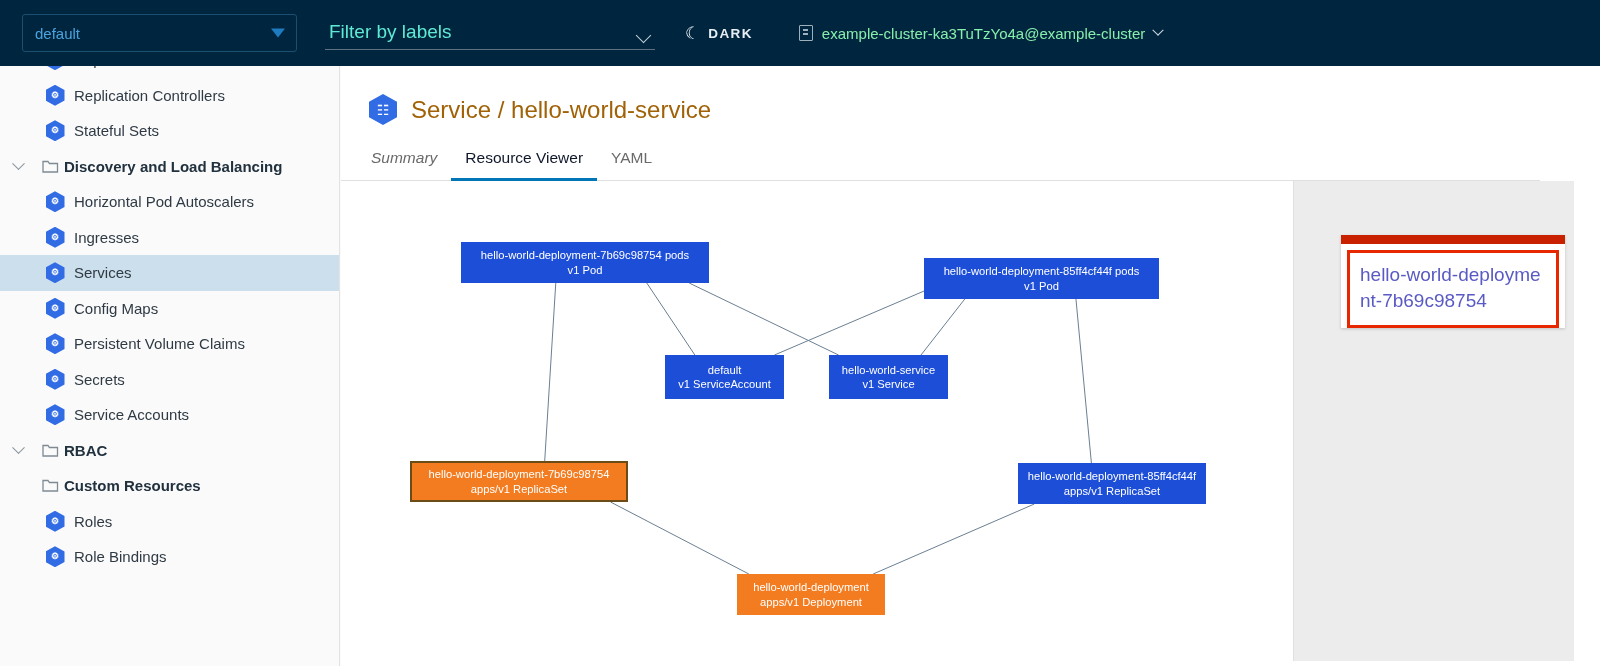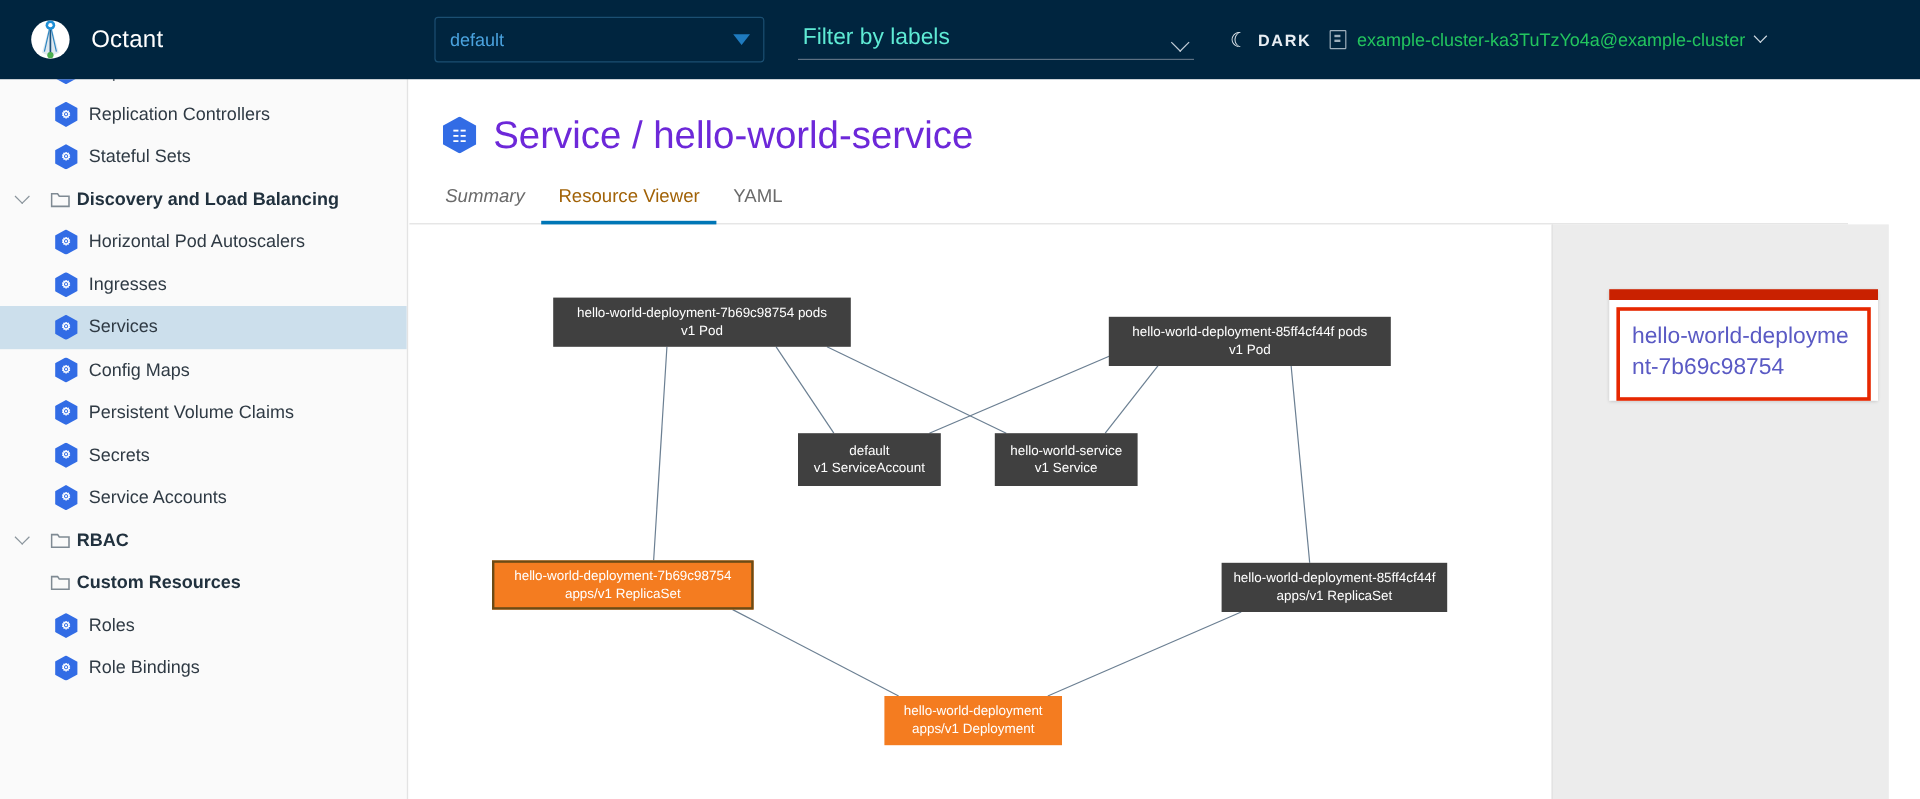--- a/index.html
+++ b/index.html
@@ -46,22 +46,22 @@
   }
 
   .dark-toggle {
     margin-left: 30px; display: flex; align-items: center; gap: 8px;
     color: #e8eef3; cursor: pointer;
   }
   .moon { font-size: 17px; color: #e8eef3; line-height: 1; }
   .dark-txt { font-size: 13.5px; font-weight: bold; letter-spacing: 1.4px; }
 
   .cluster {
-    margin-left: 15px; display: flex; align-items: center; gap: 9px;
-    color: #22c55e; font-size: 15px;
+    margin-left: 46px; display: flex; align-items: center; gap: 9px;
+    color: #86efac; font-size: 15px;
   }
   .cluster-icon {
     width: 14px; height: 16px; border: 1.4px solid #9fb0bd; border-radius: 1px;
     position: relative; flex: none;
   }
   .cluster-icon::before {
     content:""; position:absolute; left:3px; top:3px; width:5px; height:2px; background:#9fb0bd;
   }
   .cluster-icon::after {
     content:""; position:absolute; left:3px; top:7px; width:5px; height:2px; background:#9fb0bd;
@@ -110,30 +110,30 @@
     background: #fff; overflow: hidden;
   }
   .page-head { padding: 28px 0 0 28px; }
   .title-row { display: flex; align-items: center; gap: 14px; }
   .title-hex {
     width: 28px; height: 31px; background: #326ce5;
     clip-path: polygon(50% 0%, 100% 25%, 100% 75%, 50% 100%, 0% 75%, 0% 25%);
     display:flex; align-items:center; justify-content:center; flex:none;
   }
   .title-hex span { color: #fff; font-size: 14px; line-height: 1; }
-  .page-title { font-size: 32px; color: #6d28d9; font-weight: normal; }
+  .page-title { font-size: 24px; color: #a16207; font-weight: normal; }
 
   .tabs { display: flex; gap: 0; margin: 20px 0 0 0; padding-left: 28px;
           border-bottom: 1px solid #e0e0e0; width: 1199px; }
   .tab {
     font-size: 15.5px; color: #6a6a6a; padding: 4px 14px 11px 14px;
     cursor: pointer; border-bottom: 3px solid transparent; margin-bottom: -1px;
   }
   .tab:first-child { padding-left: 2px; font-style: italic; }
-  .tab.active { color: #a16207; border-bottom-color: #0076b6; }
+  .tab.active { color: #0f172a; border-bottom-color: #0076b6; }
 
   
   .graph-area { position: relative; width: 1199px; height: 480px; margin-left: 0; }
   .detail-panel {
     position: absolute; left: 952px; top: 0; width: 281px; height: 480px;
     background: #ececec; border-left: 1px solid #e0e0e0;
   }
   .alert-card {
     position: absolute; left: 1000px; top: 54px; width: 224px;
     background: #fff; box-shadow: 0 1px 3px rgba(0,0,0,.18);
@@ -150,46 +150,31 @@
   svg.edges { position: absolute; left: 0; top: 0; width: 952px; height: 480px; }
 
   .node {
     position: absolute; color: #fff; text-align: center;
     font-size: 11.2px; line-height: 1.28; display: flex;
     align-items: center; justify-content: center; cursor: pointer;
     padding: 2px 6px;
   }
   .node .l1 { display: block; }
   .node .l2 { display: block; }
-  .node.green { background: #404040; }
+  .node.green { background: #1d4ed8; }
   .node.orange { background: #f47c20; }
   .node.selected { border: 2px solid #6b4b16; }
 </style>
 </head>
 <body>
 
 <div id="app">
 
   <div class="header">
 
-    <div class="brand">
-      <span class="logo-wrap">
-        <svg width="40" height="40" viewBox="0 0 40 40">
-          <circle cx="20" cy="20" r="16" fill="#ffffff"></circle>
-          <path d="M20 6 L13 31 L20 34 L27 31 Z" fill="#dfe8ef"></path>
-          <path d="M20 7 L20 33" stroke="#1a4f7a" stroke-width="1.4"></path>
-          <path d="M20 8 L15 30" stroke="#2e86c1" stroke-width="1"></path>
-          <path d="M20 8 L25 30" stroke="#2e86c1" stroke-width="1"></path>
-          <circle cx="20" cy="8" r="4" fill="#1e90d8"></circle>
-          <circle cx="20" cy="8" r="1.8" fill="#ffffff"></circle>
-          <circle cx="20" cy="33" r="2.6" fill="#4caf50"></circle>
-        </svg>
-      </span>
-      <span class="brand-name">Octant</span>
-    </div>
 
     <div class="ns-select">
       <span class="val">default</span>
       <span class="ns-caret"></span>
     </div>
 
     <div class="label-filter">
       <span class="ph">Filter by labels</span>
       <span class="lf-caret"></span>
     </div>

